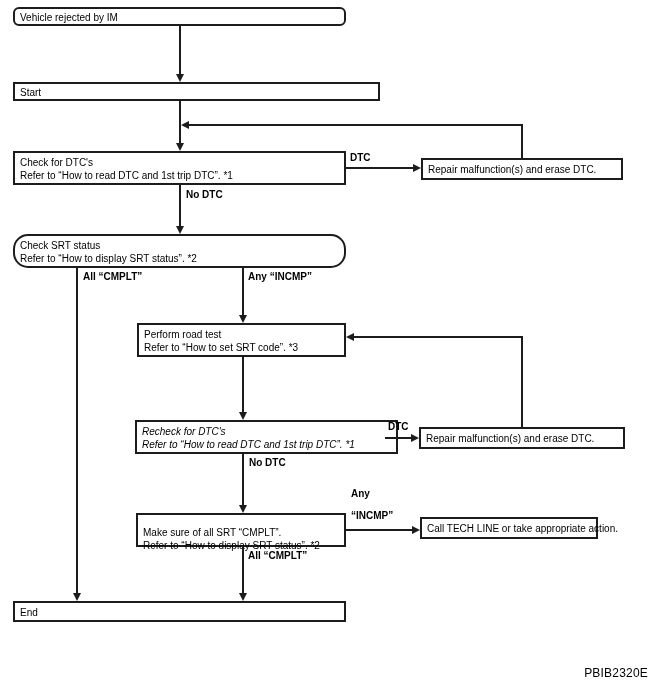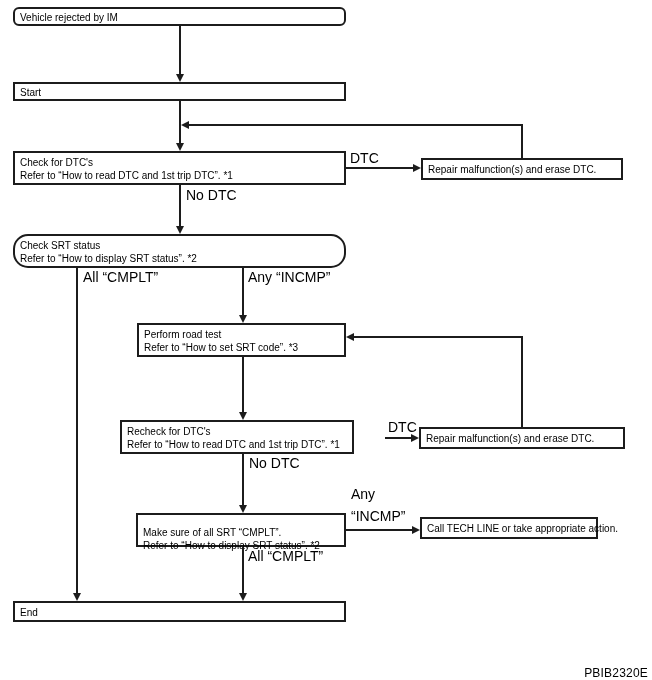--- a/index.html
+++ b/index.html
@@ -49,44 +49,45 @@
     border-bottom: 4px solid transparent;
     border-left: 8px solid #1c1c1c;
   }
   .arr-left {
     border-top: 4px solid transparent;
     border-bottom: 4px solid transparent;
     border-right: 8px solid #1c1c1c;
   }
   .elabel {
     position: absolute;
-    font-size: 14px;
+    font-size: 10px;
     line-height: 12px;
     white-space: nowrap;
+    font-weight: bold;
   }
   .figcode {
     position: absolute;
     left: 548px;
     top: 666px;
     width: 100px;
     text-align: right;
     font-size: 12px;
     letter-spacing: 0.2px;
   }
 </style>
 </head>
 <body>
 
 <div class="stage">
 
   <div class="box single" style="left:13px; top:7px; width:333px; height:19px;border-radius:6px;">
     <span class="bline">Vehicle rejected by IM</span>
   </div>
 
-  <div class="box single" style="left:13px; top:82px; width:333px; height:19px;">
+  <div class="box single" style="left:13px; top:82px; width:367px; height:19px;">
     <span class="bline">Start</span>
   </div>
 
   <div class="box" style="left:13px; top:151px; width:333px; height:34px; padding-top:3px;">
     <span class="bline">Check for DTC's</span>
     <span class="bline">Refer to “How to read DTC and 1st trip DTC”. *1</span>
   </div>
 
   <div class="box single" style="left:421px; top:158px; width:202px; height:22px;">
     <span class="bline">Repair malfunction(s) and erase DTC.</span>
@@ -95,21 +96,21 @@
   <div class="box" style="left:13px; top:234px; width:333px; height:34px; padding-top:3px;border-radius:15px;">
     <span class="bline">Check SRT status</span>
     <span class="bline">Refer to “How to display SRT status”. *2</span>
   </div>
 
   <div class="box" style="left:137px; top:323px; width:209px; height:34px; padding-top:3px;">
     <span class="bline">Perform road test</span>
     <span class="bline">Refer to “How to set SRT code”. *3</span>
   </div>
 
-  <div class="box" style="left:120px; top:420px; width:234px; height:34px; padding-top:3px;">
+  <div class="box" style="left:135px; top:420px; width:263px; height:34px; padding-top:3px;font-style:italic;">
     <span class="bline">Recheck for DTC's</span>
     <span class="bline">Refer to “How to read DTC and 1st trip DTC”. *1</span>
   </div>
 
   <div class="box single" style="left:419px; top:427px; width:206px; height:22px;">
     <span class="bline">Repair malfunction(s) and erase DTC.</span>
   </div>
 
   <div class="box" style="left:136px; top:513px; width:210px; height:34px; padding-top:11px;">
     <span class="bline">Make sure of all SRT “CMPLT”.</span>

